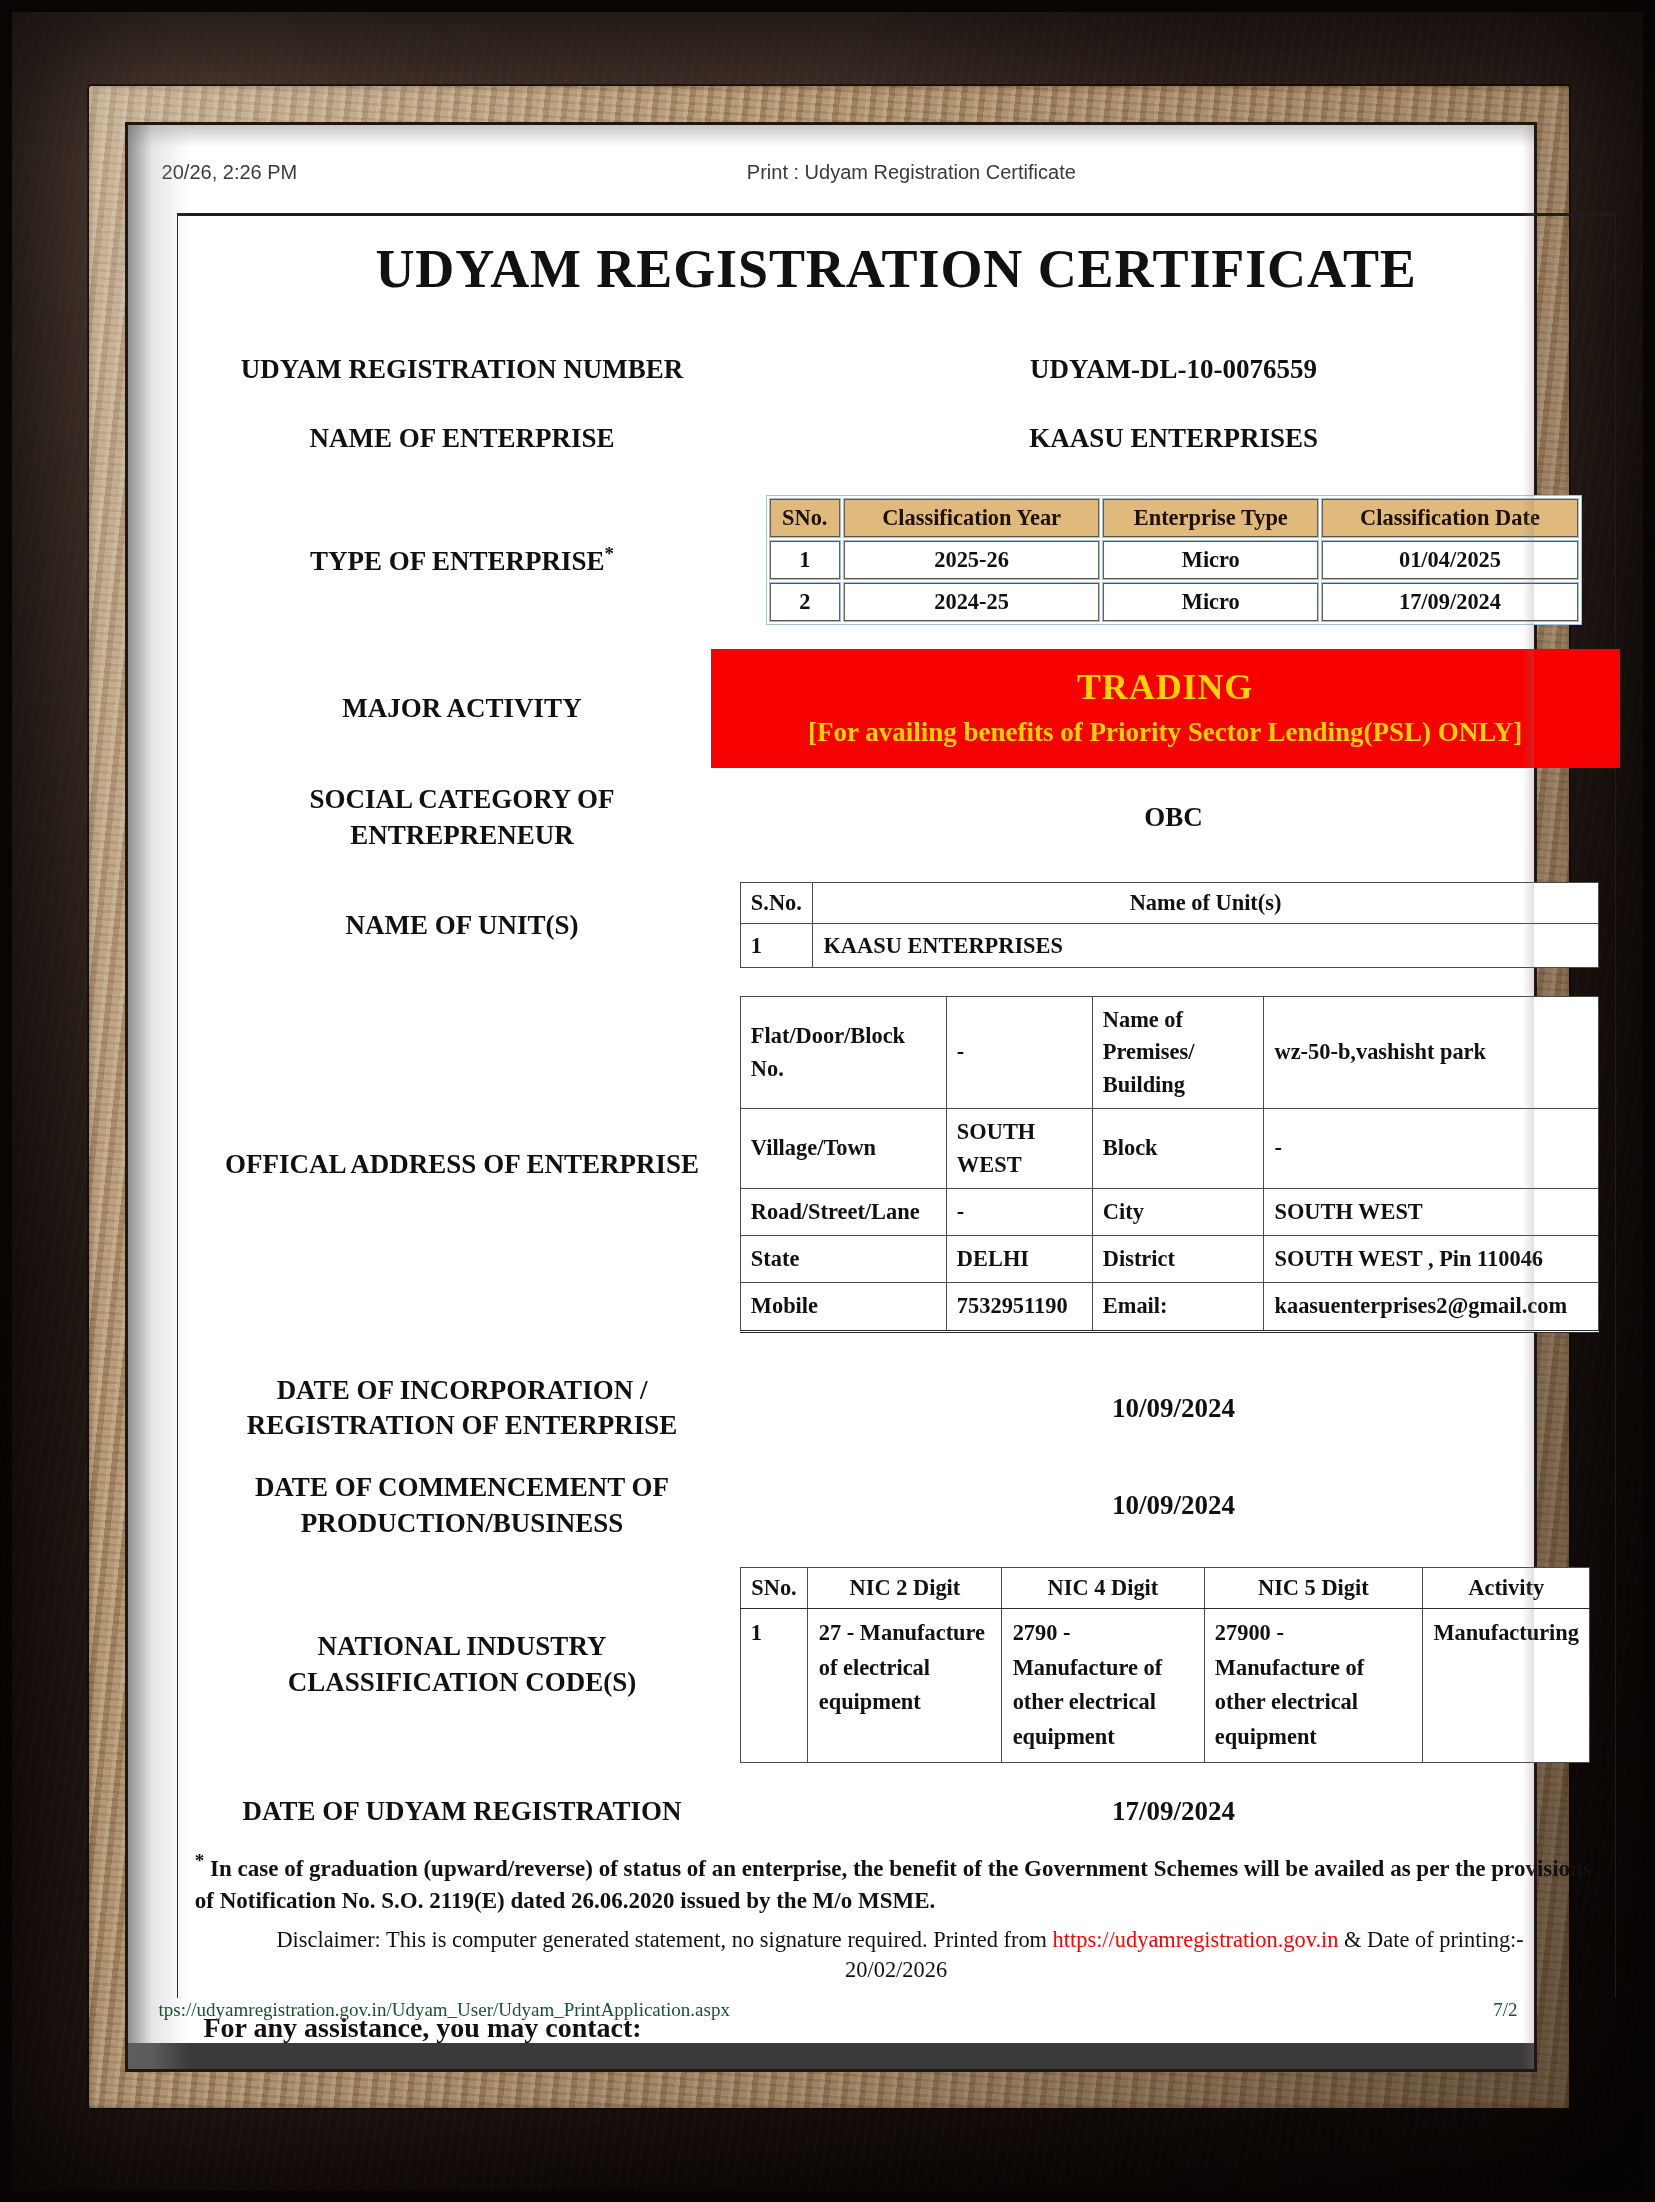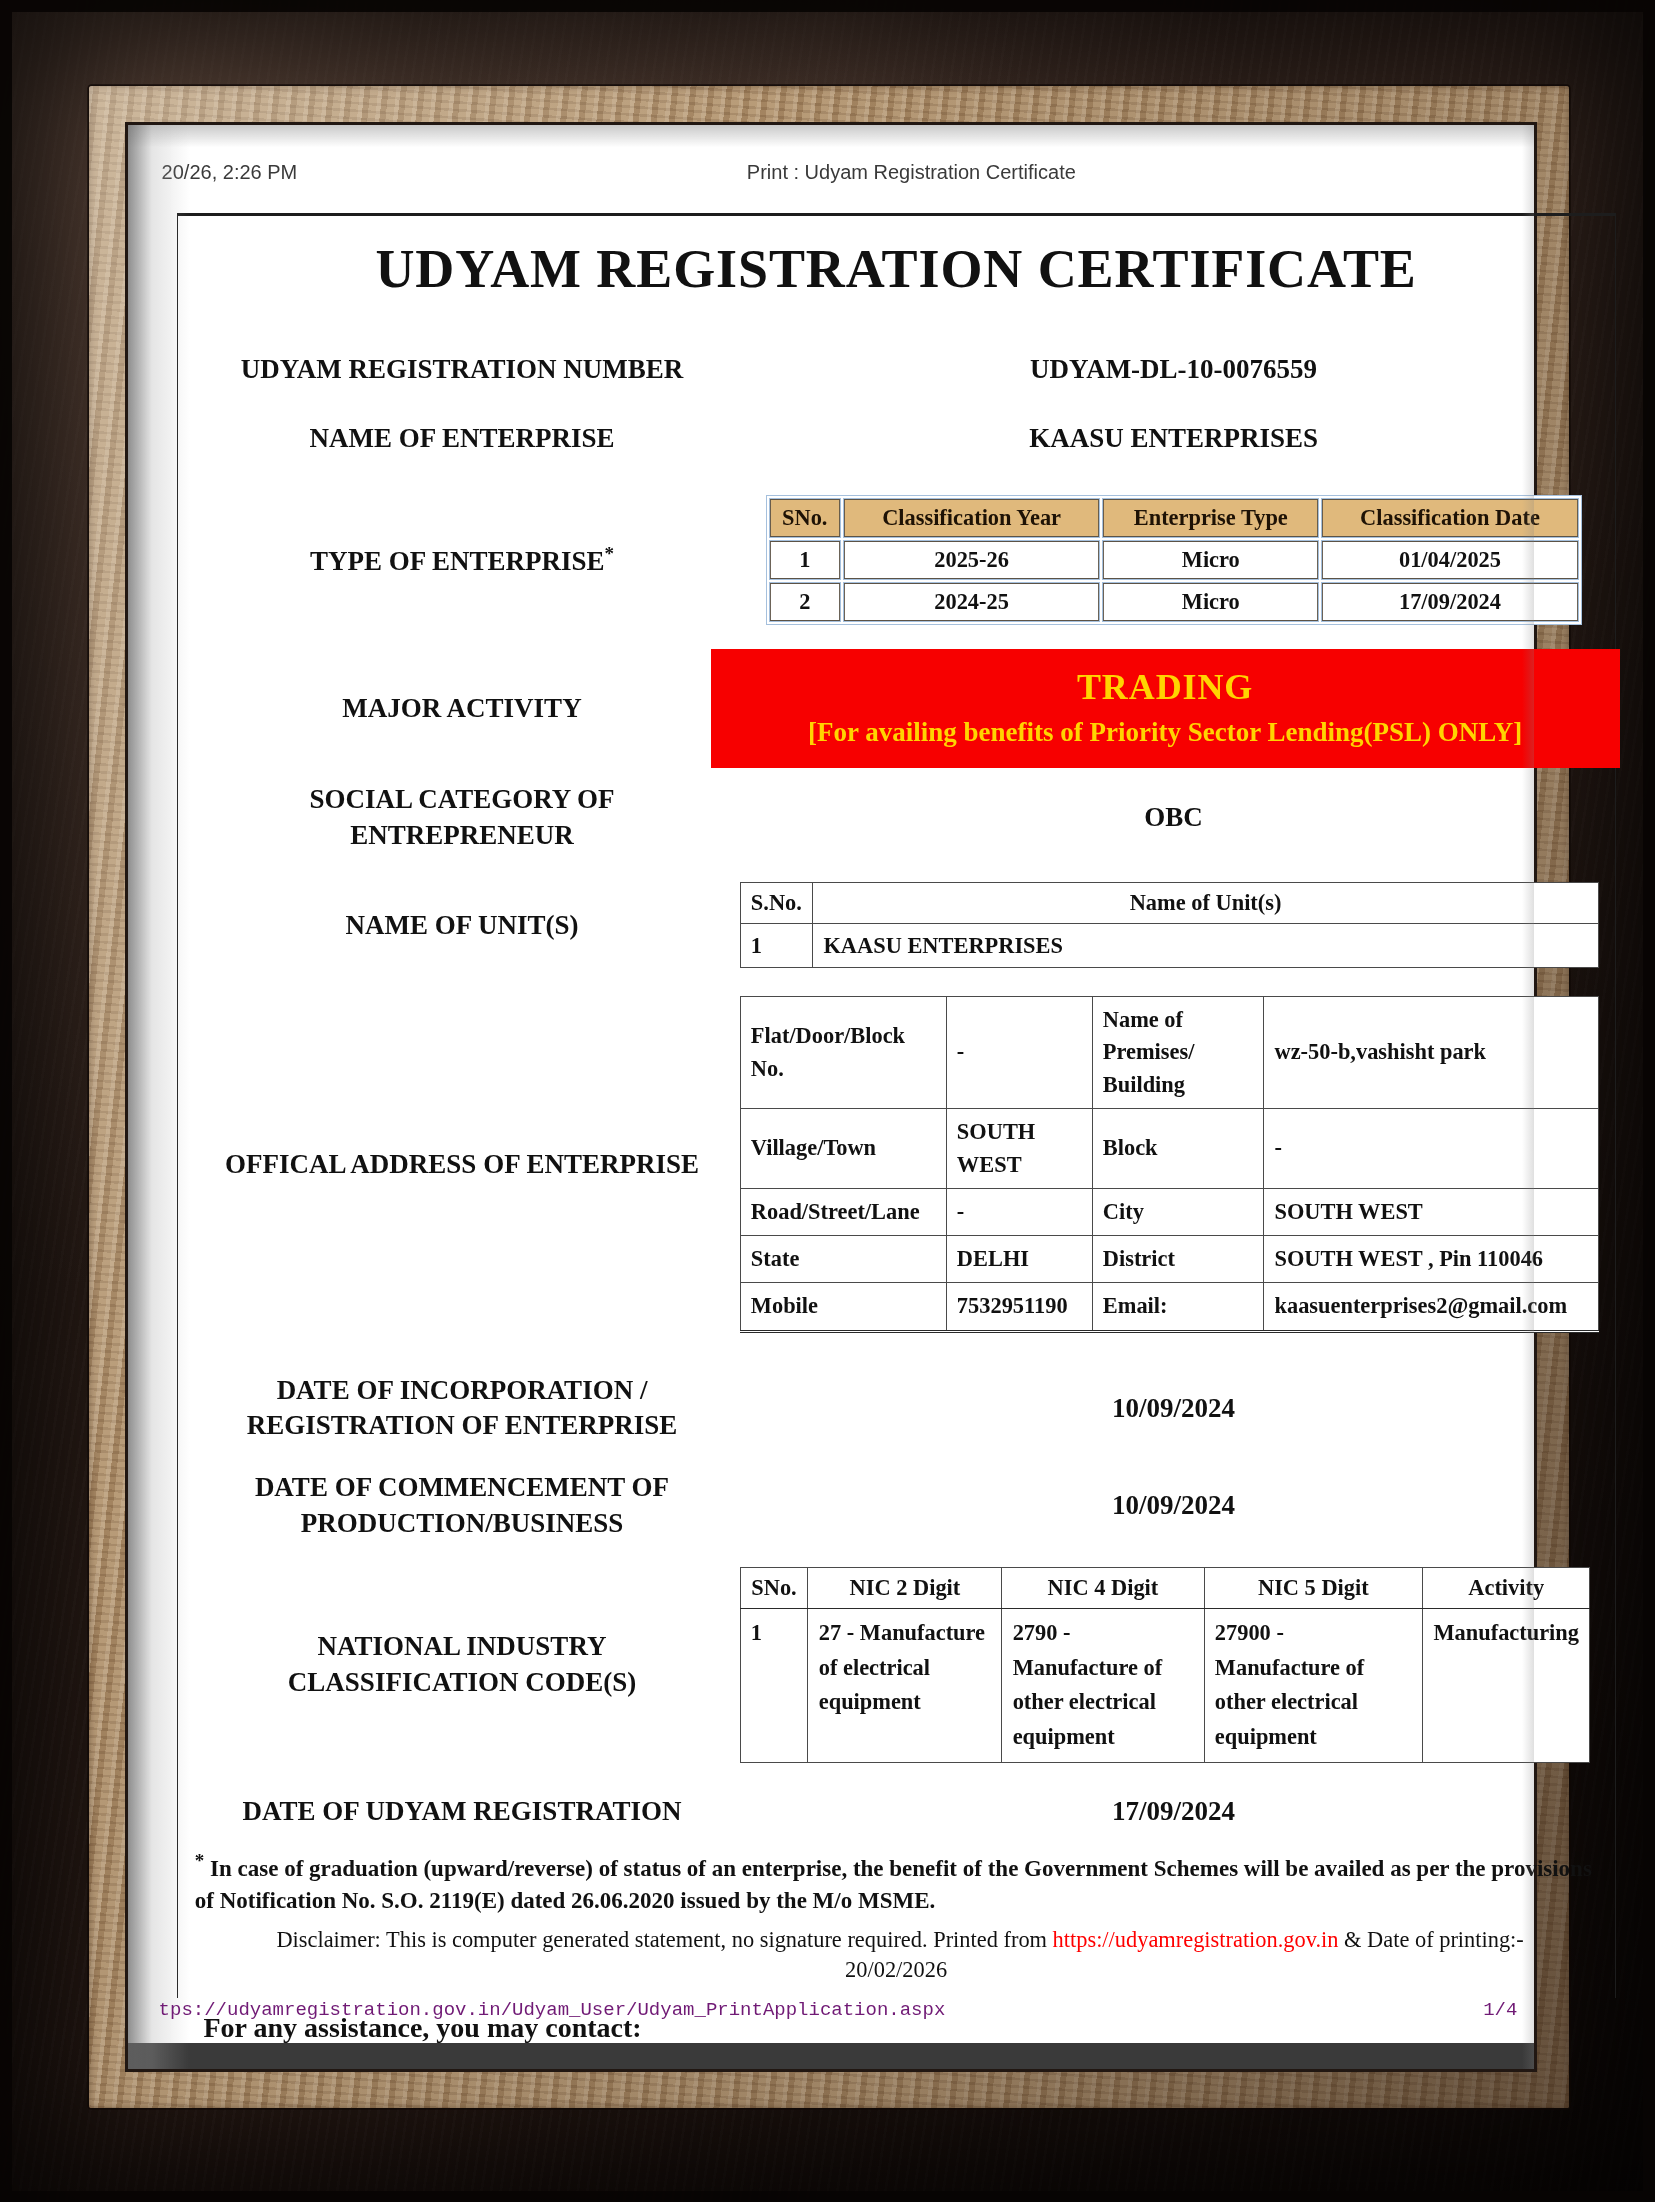--- a/index.html
+++ b/index.html
@@ -78,21 +78,21 @@
   .activity-main{color:#ffd400;font-size:36px;font-weight:bold;letter-spacing:0.9px;}
   .activity-note{color:#ffd400;font-size:27px;font-weight:bold;margin-top:8.6px;}
 
   .footnote{margin:19px 12px 0 10.3px;font-size:23px;font-weight:bold;line-height:1.38;text-align:left;}
   .disclaimer{margin:8.6px 26px 0 34px;font-size:22.4px;line-height:1.35;text-align:center;}
   .disclaimer .link{color:#ff0000;text-decoration:none;}
   .printing-date{text-align:center;font-size:22.4px;margin-top:1.7px;}
   .assistance{margin:29px 0 0 19px;font-size:28px;font-weight:bold;}
 
   .page-footer{position:absolute;left:31px;right:17px;bottom:48px;display:flex;
-    justify-content:space-between;font-family:Liberation Mono, monospace;font-size:19px;color:#701a75;z-index:6;}
+    justify-content:space-between;font-family:Liberation Serif, serif;font-size:19px;color:#14532d;z-index:6;}
 </style>
 </head>
 <body>
 
 <div class="frame">
   <div class="moulding"></div>
   <div class="mat">
     <div class="page">
 
       <div class="page-header">
@@ -265,21 +265,21 @@
           <span>Disclaimer: This is computer generated statement, no signature required. Printed from </span><a href="#" class="link">https://udyamregistration.gov.in</a><span> &amp; Date of printing:-</span>
         </div>
         <div class="printing-date">20/02/2026</div>
 
         <div class="assistance">For any assistance, you may contact:</div>
 
       </div>
 
       <div class="page-footer">
         <span>tps://udyamregistration.gov.in/Udyam_User/Udyam_PrintApplication.aspx</span>
-        <span>1/4</span>
+        <span>7/2</span>
       </div>
 
       <div class="bottom-strip"></div>
 
     </div>
   </div>
 </div>
 
 
 </body></html>

